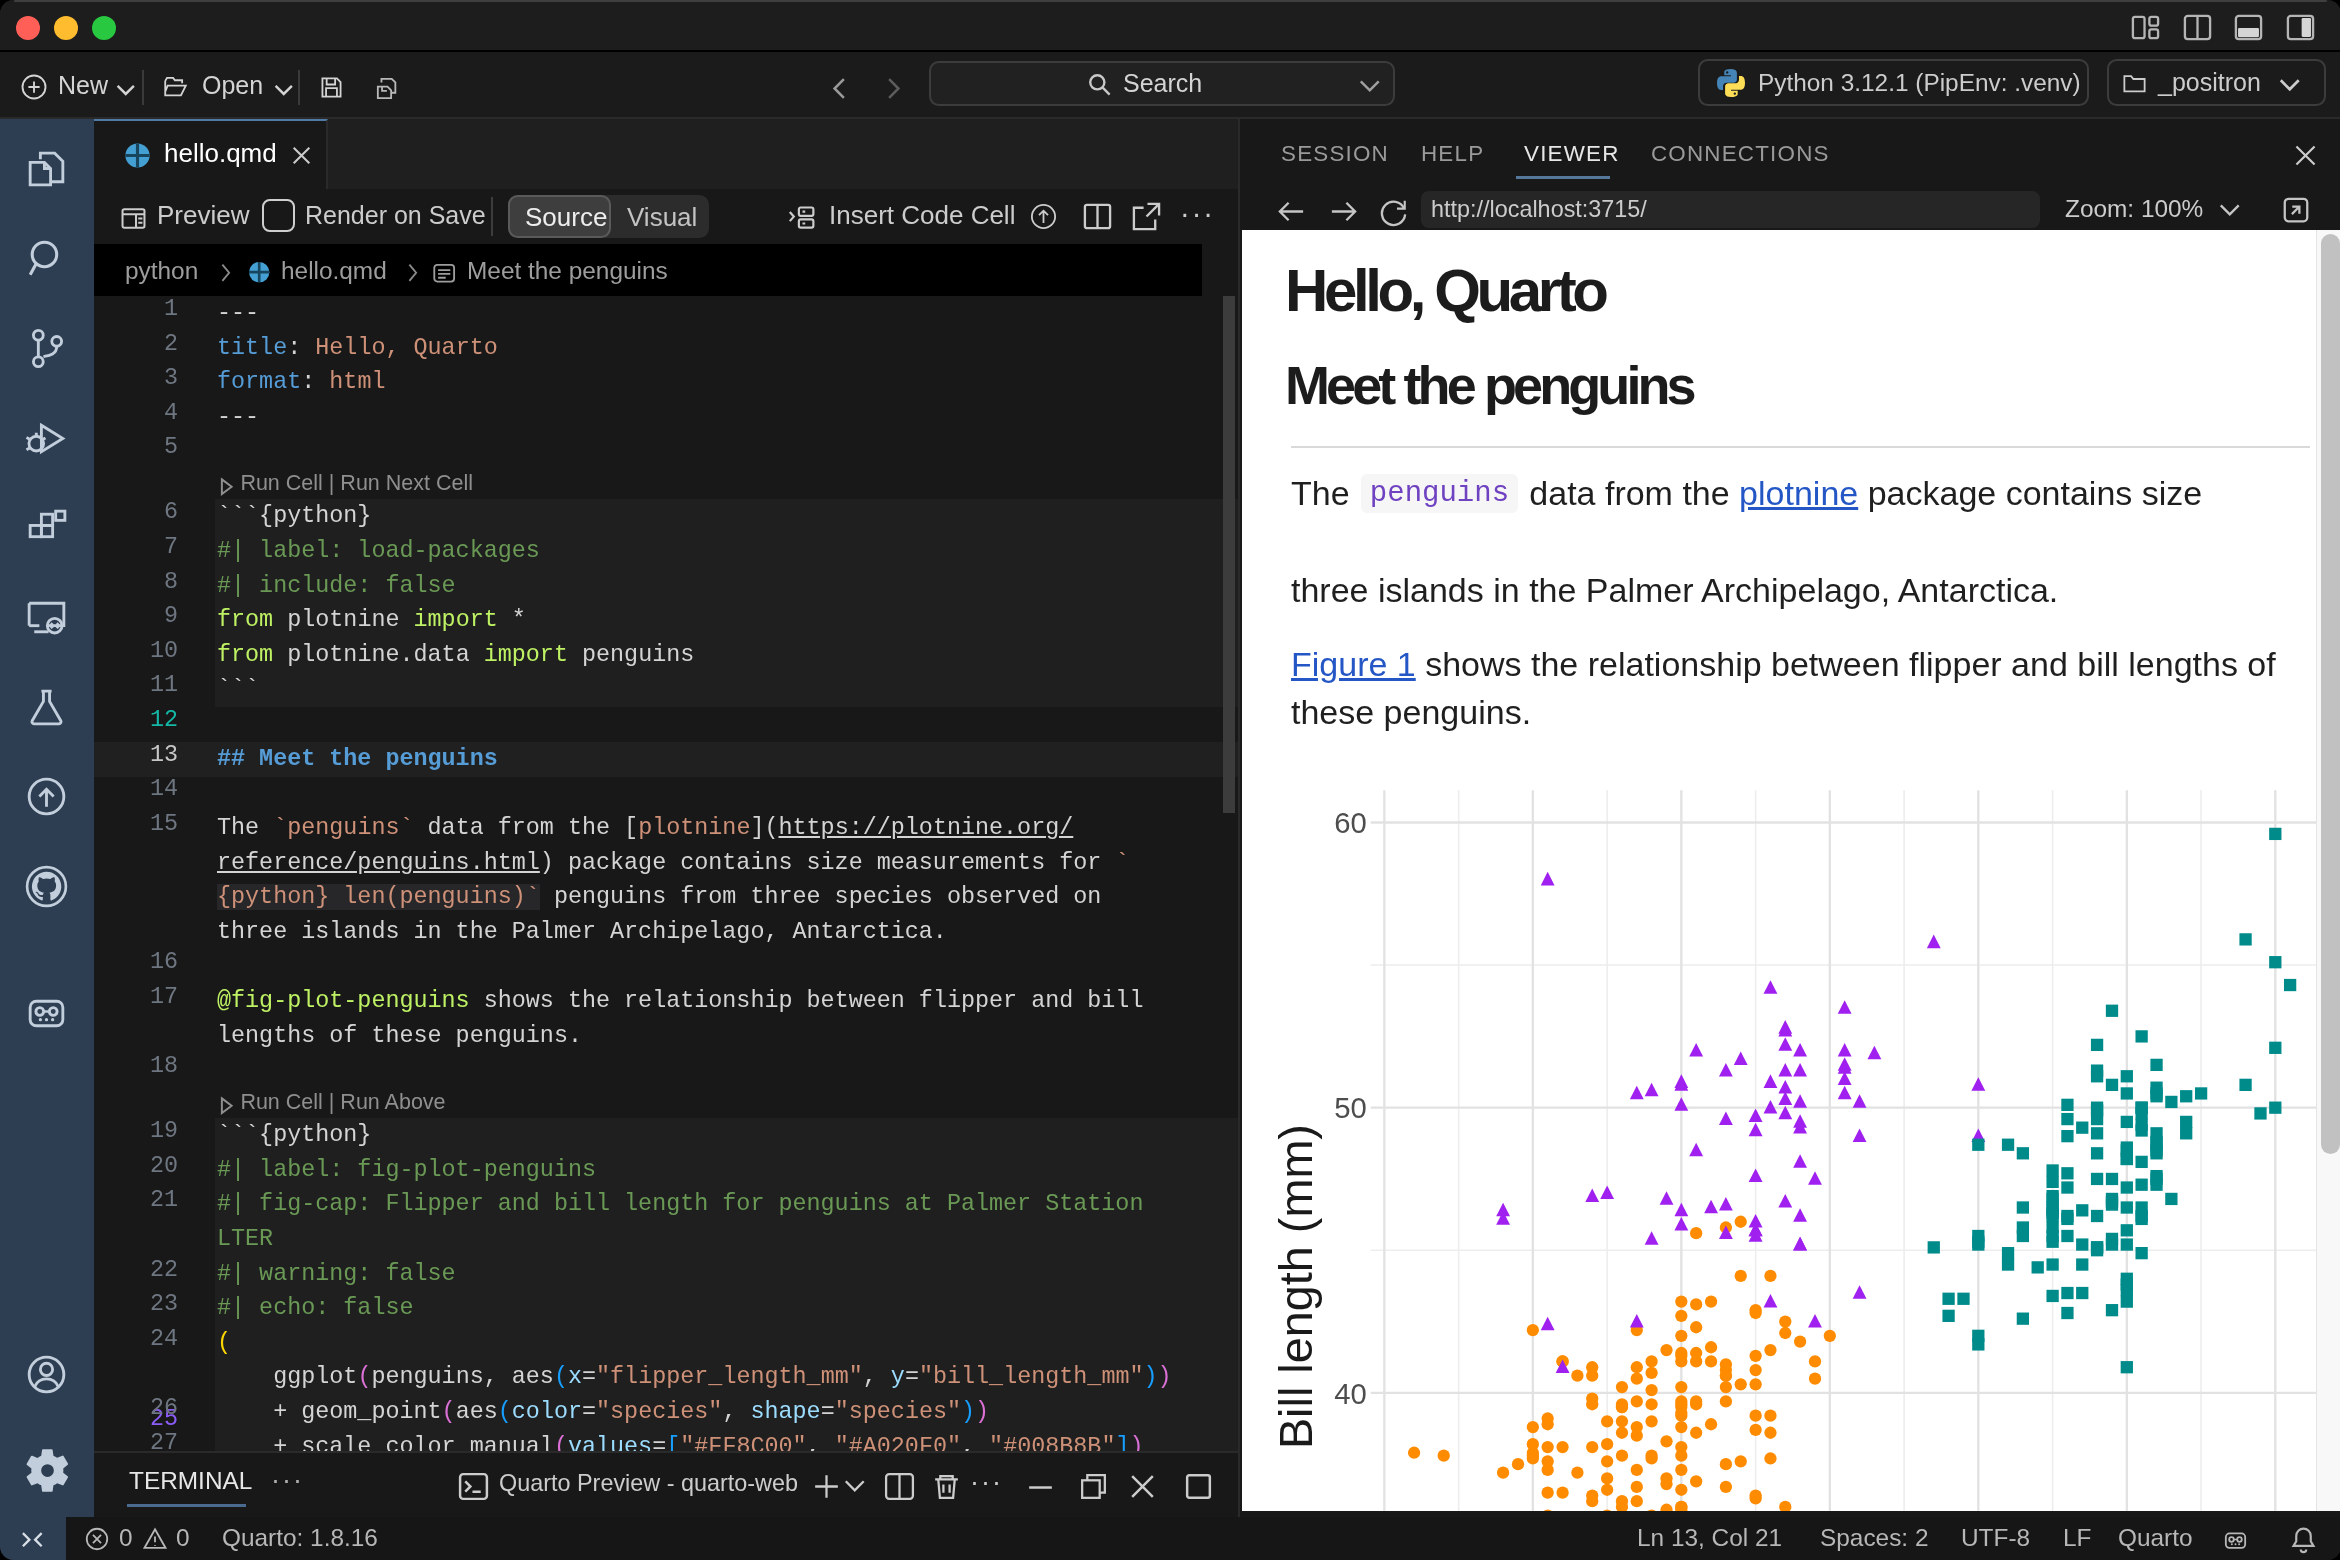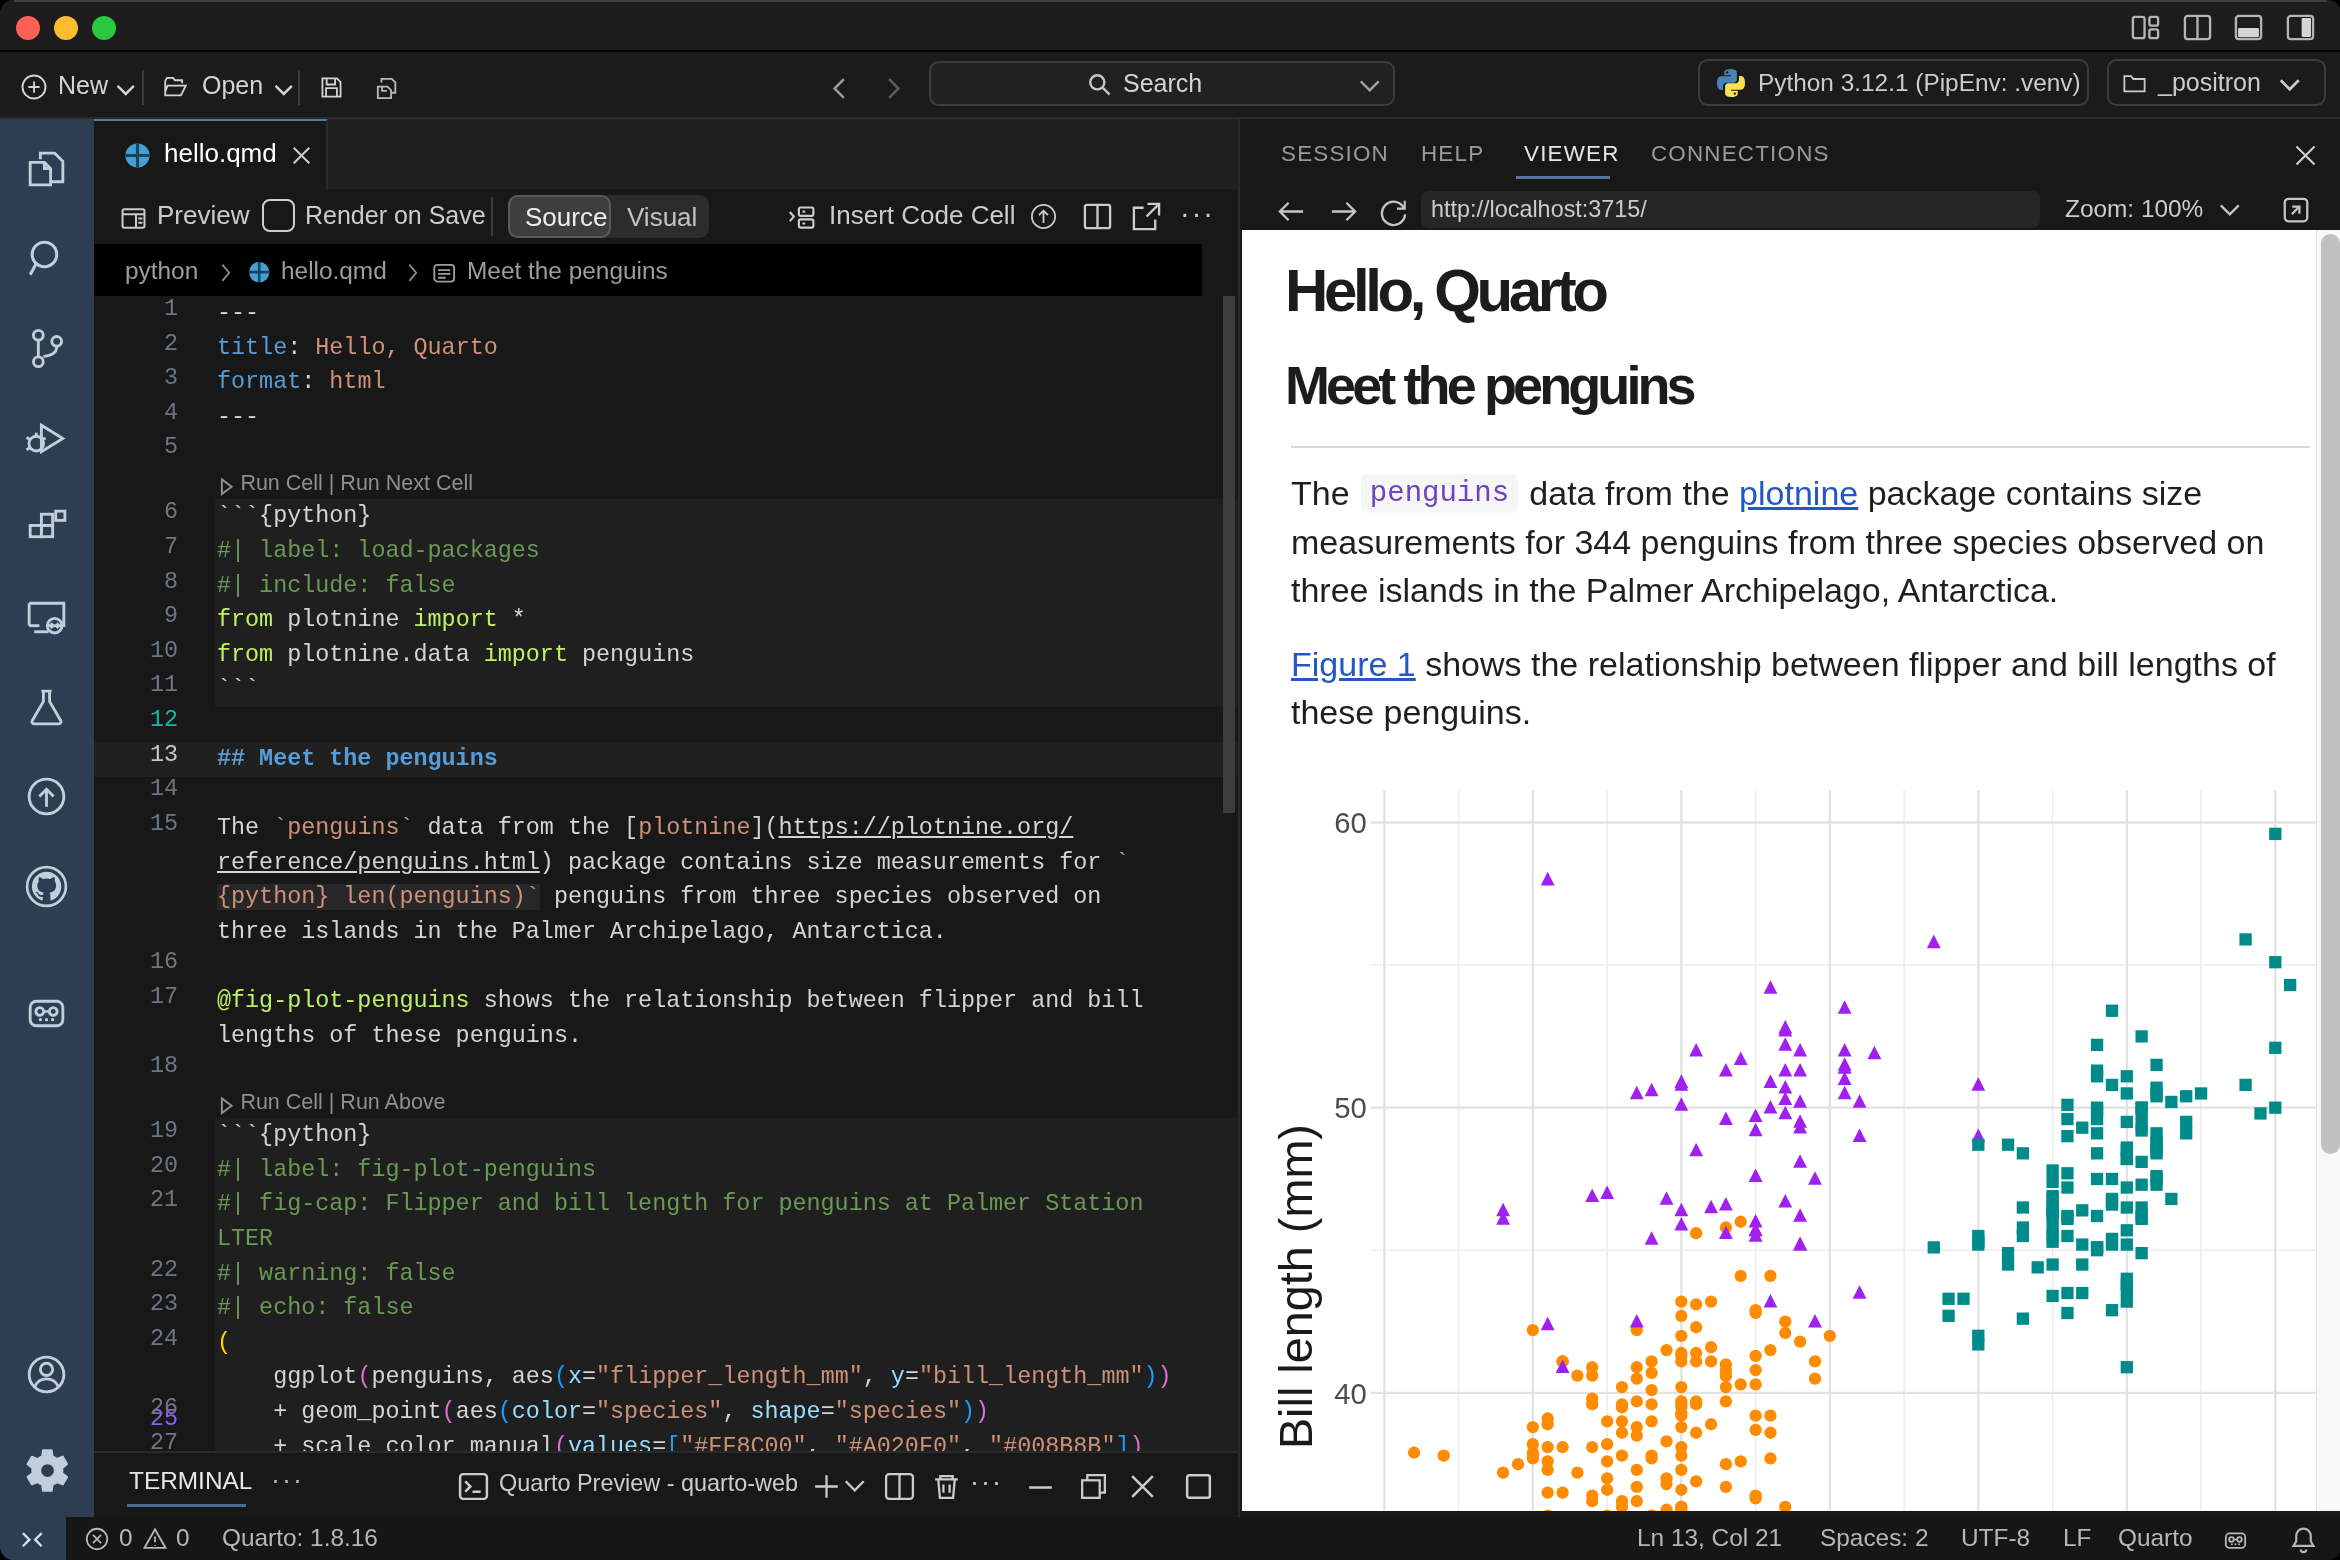--- a/index.html
+++ b/index.html
@@ -417,21 +417,20 @@
       <svg class="abs" style="left:1041px; top:5.9px;" width="30" height="30" viewBox="0 0 16 16" fill="none" stroke="#c5c5c5" stroke-width="1.2">
           <rect x="2" y="2" width="12" height="12" rx="2"></rect>
           <path d="M6 6.2h3.8V10M9.6 6.4L5.8 10.2"></path>
         </svg>
     </div>
     <div class="viewer" id="viewer">
       <div class="abs" style="left:43px; top:26px; font-size:60px; font-weight:bold; color:#1c1c1c; letter-spacing:-4.4px;">Hello, Quarto</div>
       <div class="abs" style="left:43px; top:124px; font-size:54px; font-weight:bold; color:#1c1c1c; letter-spacing:-3.9px;">Meet the penguins</div>
       <div class="abs" style="left:49px; top:216px; width:1019px; height:2px; background:#d9d9d9;"></div>
       <div class="vline" style="top:239px;">The <span class="chip">penguins</span> data from the <span class="vlink">plotnine</span> package contains size</div>
-      <div class="vline" style="top:288px;">measurements for 344 penguins from three species observed on</div>
       <div class="vline" style="top:336px;">three islands in the Palmer Archipelago, Antarctica.</div>
       <div class="vline" style="top:410px;"><span class="vlink">Figure 1</span> shows the relationship between flipper and bill lengths of</div>
       <div class="vline" style="top:458px;">these penguins.</div>
       <svg id="plot" style="position:absolute; left:0; top:527px;" width="1092" height="754" viewBox="0 0 1120 773">
 <line x1="222.2" y1="34" x2="222.2" y2="773" stroke="#ededed" stroke-width="1.6"></line>
 <line x1="374.5" y1="34" x2="374.5" y2="773" stroke="#ededed" stroke-width="1.6"></line>
 <line x1="526.8" y1="34" x2="526.8" y2="773" stroke="#ededed" stroke-width="1.6"></line>
 <line x1="679.1" y1="34" x2="679.1" y2="773" stroke="#ededed" stroke-width="1.6"></line>
 <line x1="831.4" y1="34" x2="831.4" y2="773" stroke="#ededed" stroke-width="1.6"></line>
 <line x1="983.6" y1="34" x2="983.6" y2="773" stroke="#ededed" stroke-width="1.6"></line>

